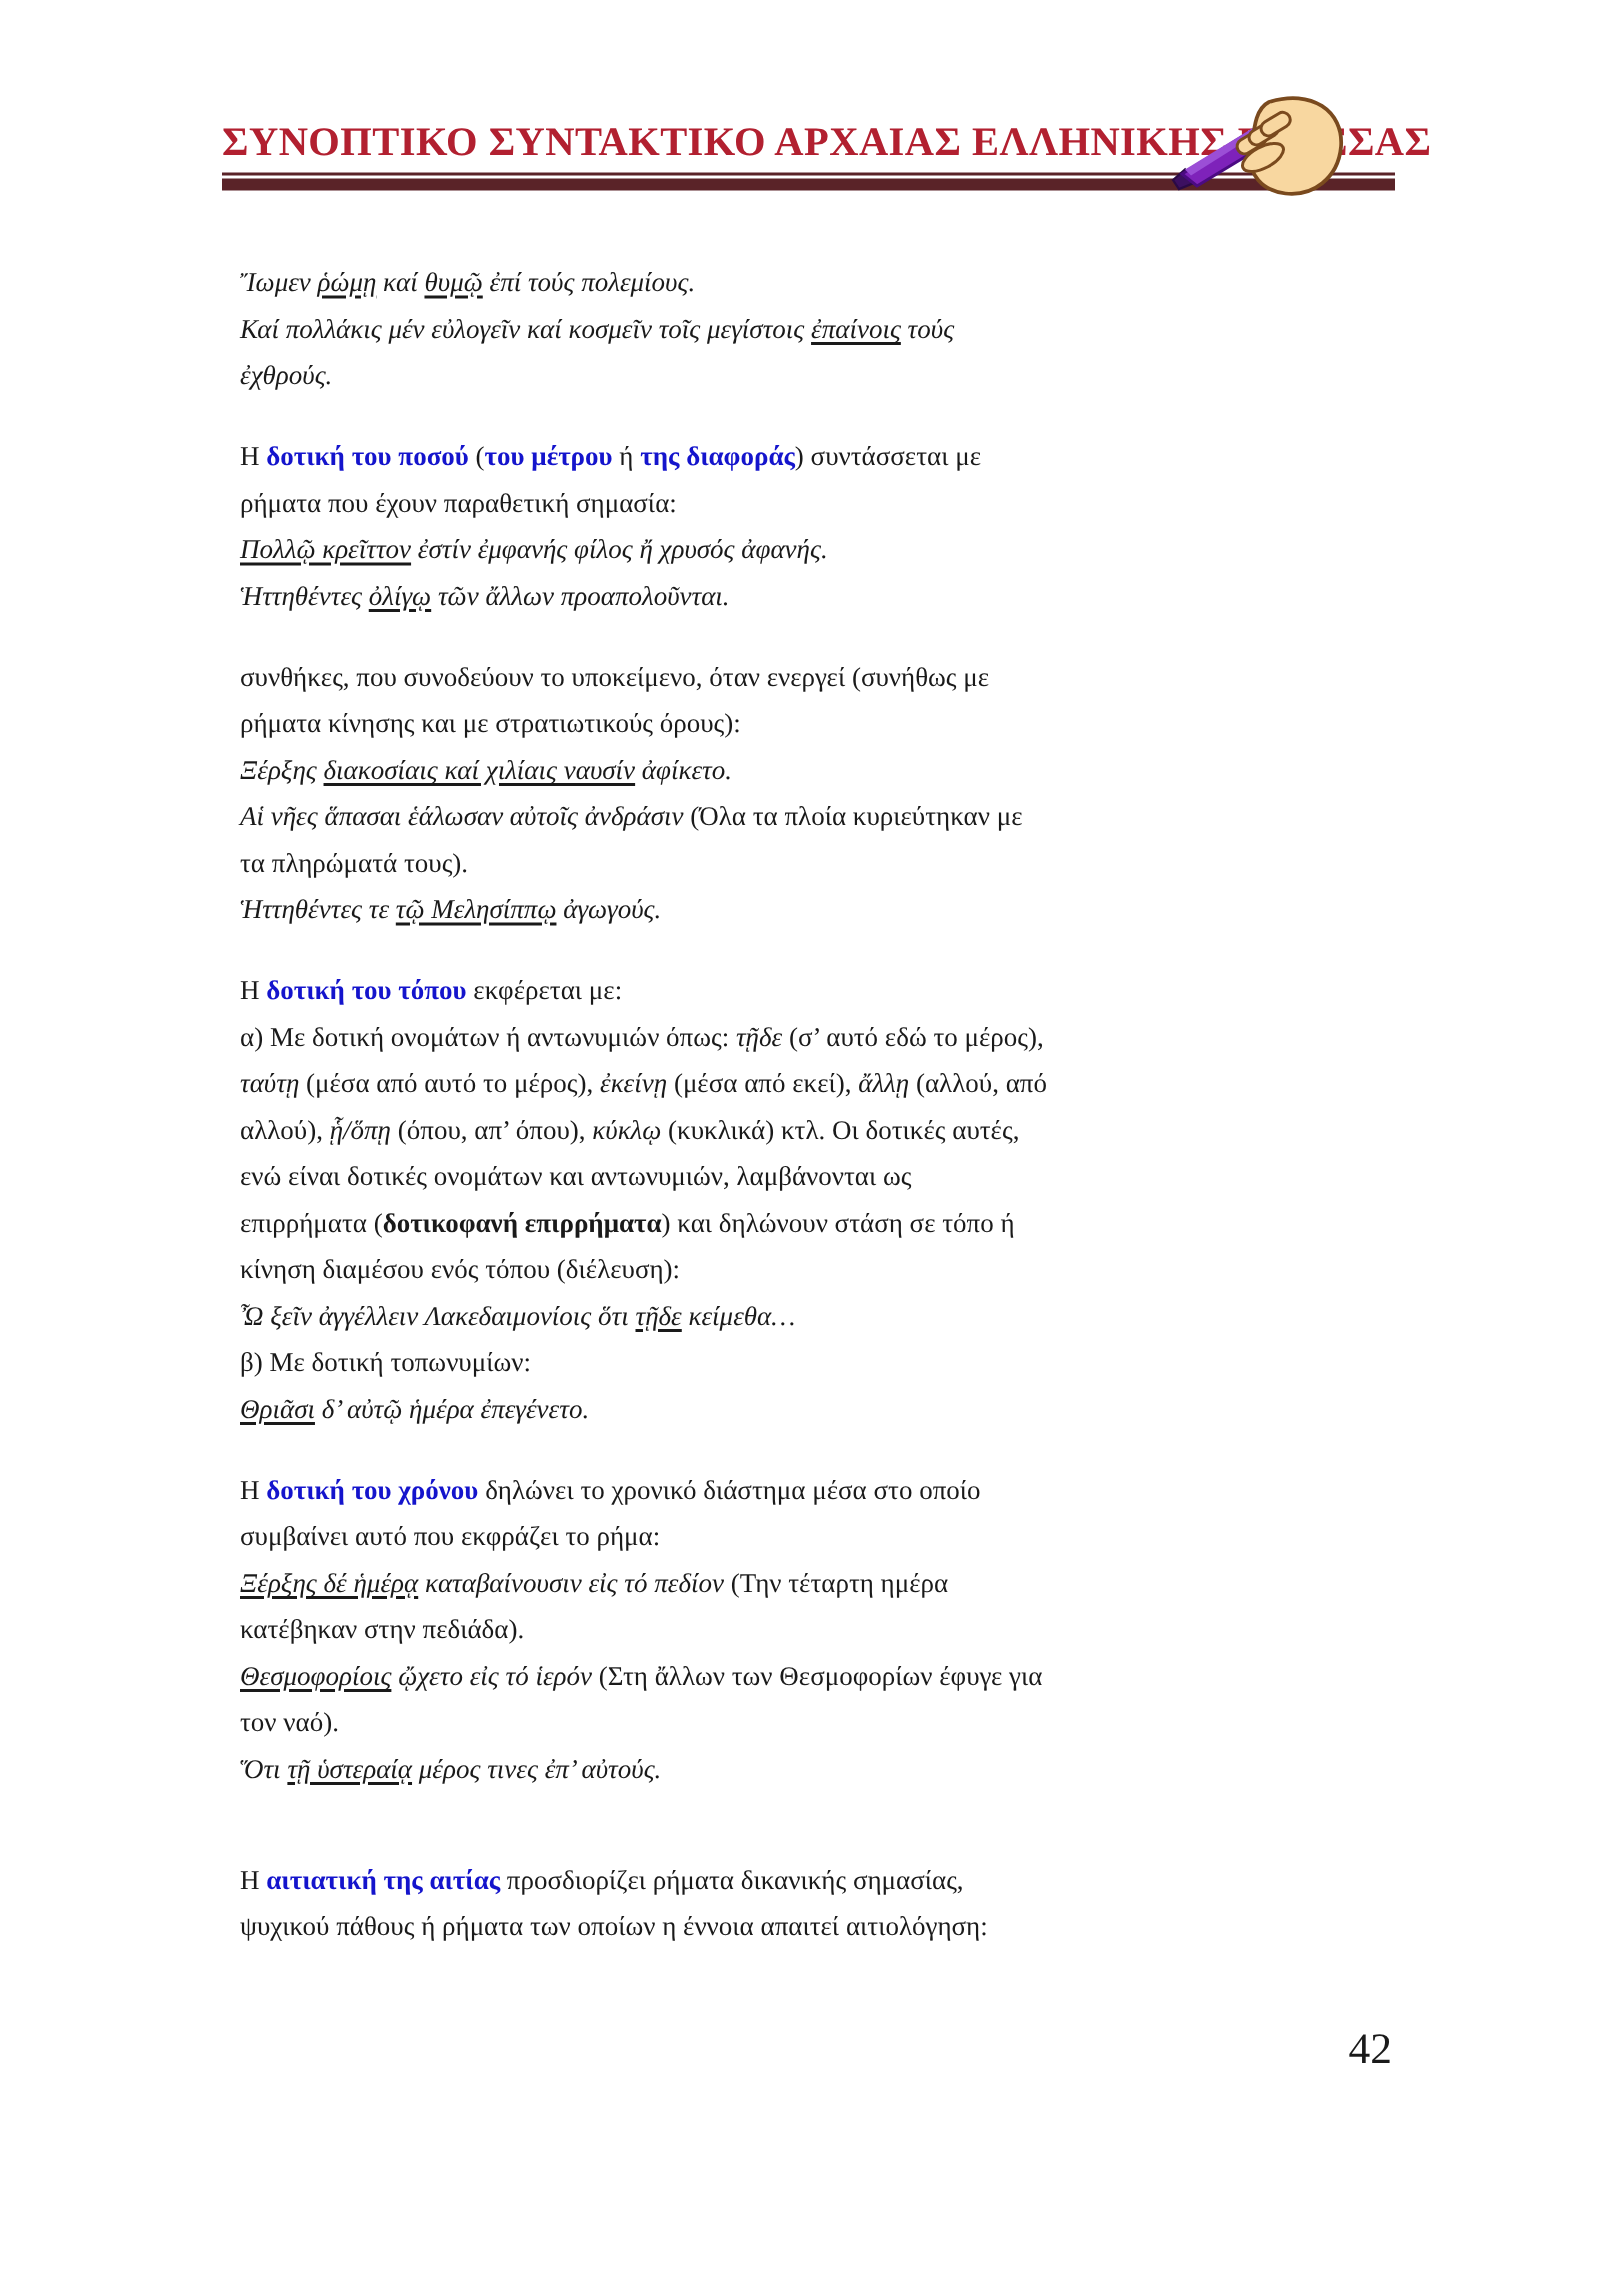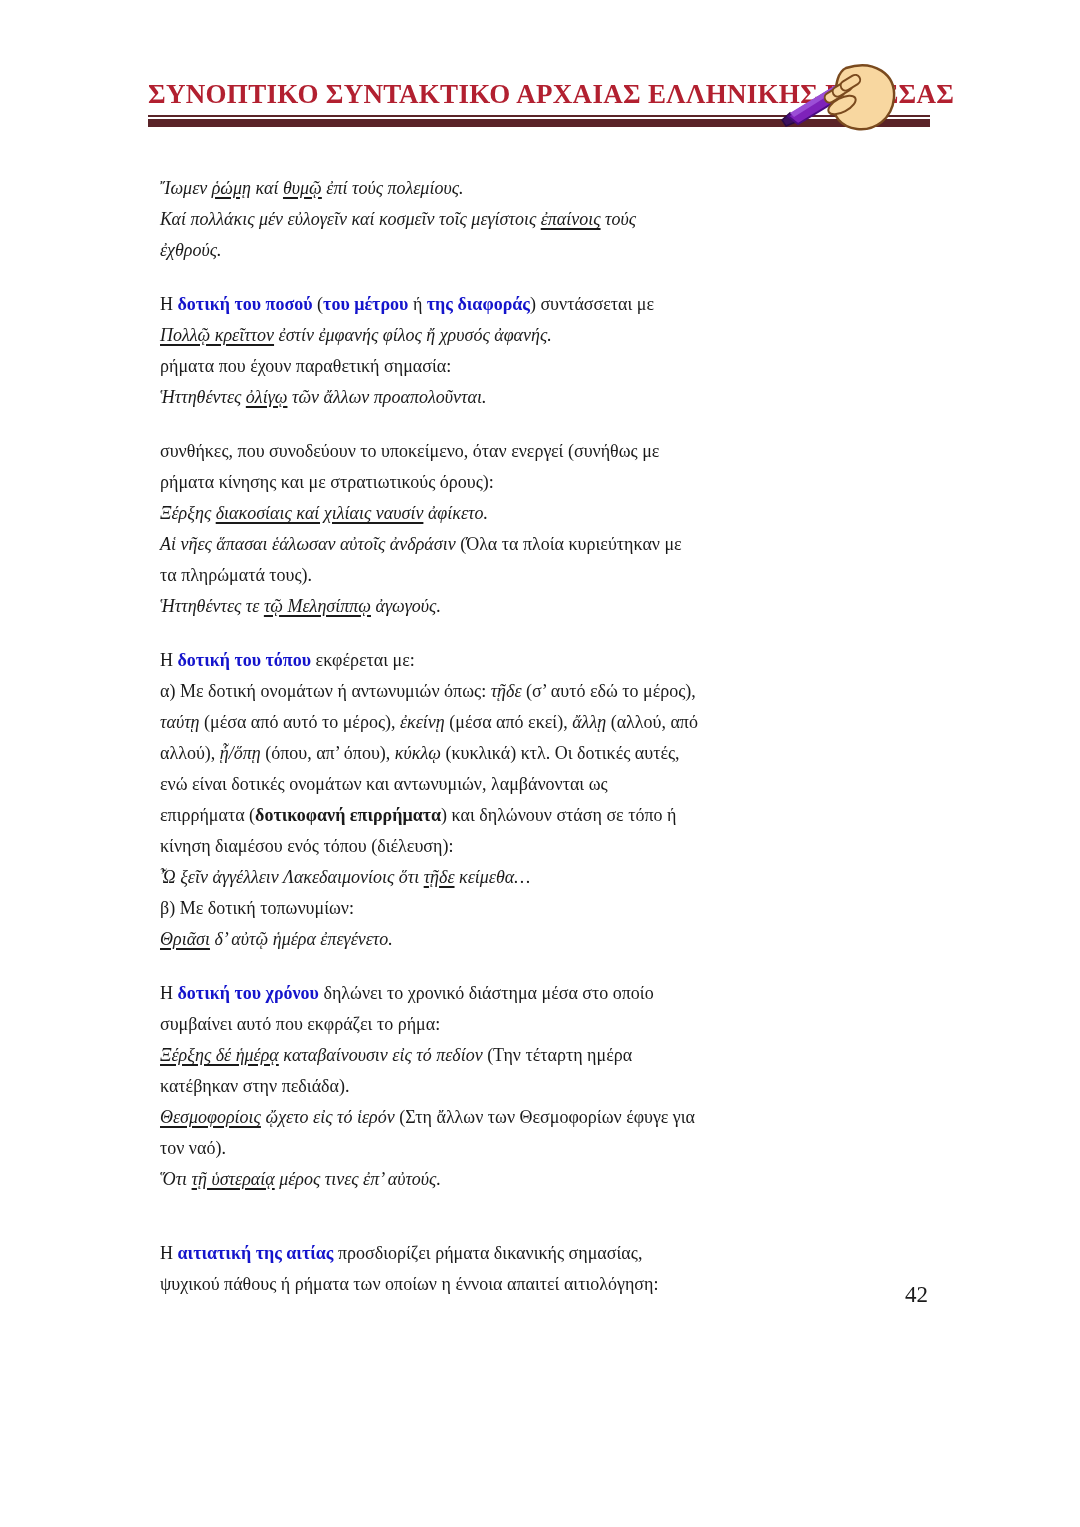--- a/index.html
+++ b/index.html
@@ -64,22 +64,22 @@
   .run-bb{font-weight:bold;color:var(--accent-blue);}
   .u{
     text-decoration:underline;
     text-decoration-thickness:1.5px;
     text-underline-offset:3px;
   }
   
   .page-number{
     position:absolute;
     right:152px;
-    top:1282px;
-    font-size:23px;
+    top:1350px;
+    font-size:29px;
     color:var(--text-color);
   }
 </style>
 </head>
 <body>
 
 <div class="page">
 
   <div class="header">
     <div class="header-title">ΣΥΝΟΠΤΙΚΟ ΣΥΝΤΑΚΤΙΚΟ ΑΡΧΑΙΑΣ ΕΛΛΗΝΙΚΗΣ ΓΛΩΣΣΑΣ</div>
@@ -105,22 +105,22 @@
   </div>
 
   <div class="content">
       <div class="para">
         <div class="line"><span class="run-i">Ἴωμεν </span><span class="run-i u">ῥώμῃ</span><span class="run-i"> καί </span><span class="run-i u">θυμῷ</span><span class="run-i"> ἐπί τούς πολεμίους.</span></div>
         <div class="line"><span class="run-i">Καί πολλάκις μέν εὐλογεῖν καί κοσμεῖν τοῖς μεγίστοις </span><span class="run-i u">ἐπαίνοις</span><span class="run-i"> τούς</span></div>
         <div class="line"><span class="run-i">ἐχθρούς.</span></div>
       </div>
       <div class="para">
         <div class="line"><span class="run-r">Η </span><span class="run-bb">δοτική του ποσού</span><span class="run-r"> (</span><span class="run-bb">του μέτρου</span><span class="run-r"> ή </span><span class="run-bb">της διαφοράς</span><span class="run-r">) συντάσσεται με</span></div>
+        <div class="line"><span class="run-r">ρήματα που έχουν παραθετική σημασία:</span></div>
         <div class="line"><span class="run-i u">Πολλῷ κρεῖττον</span><span class="run-i"> ἐστίν ἐμφανής φίλος ἤ χρυσός ἀφανής.</span></div>
-        <div class="line"><span class="run-r">ρήματα που έχουν παραθετική σημασία:</span></div>
         <div class="line"><span class="run-i">Ἡττηθέντες </span><span class="run-i u">ὀλίγῳ</span><span class="run-i"> τῶν ἄλλων προαπολοῦνται.</span></div>
       </div>
       <div class="para">
         <div class="line"><span class="run-r">συνθήκες, που συνοδεύουν το υποκείμενο, όταν ενεργεί (συνήθως με</span></div>
         <div class="line"><span class="run-r">ρήματα κίνησης και με στρατιωτικούς όρους):</span></div>
         <div class="line"><span class="run-i">Ξέρξης </span><span class="run-i u">διακοσίαις καί χιλίαις ναυσίν</span><span class="run-i"> ἀφίκετο.</span></div>
         <div class="line"><span class="run-i">Αἱ νῆες ἅπασαι ἑάλωσαν αὐτοῖς ἀνδράσιν </span><span class="run-r">(Όλα τα πλοία κυριεύτηκαν με</span></div>
         <div class="line"><span class="run-r">τα πληρώματά τους).</span></div>
         <div class="line"><span class="run-i">Ἡττηθέντες τε </span><span class="run-i u">τῷ Μελησίππῳ</span><span class="run-i"> ἀγωγούς.</span></div>
       </div>

